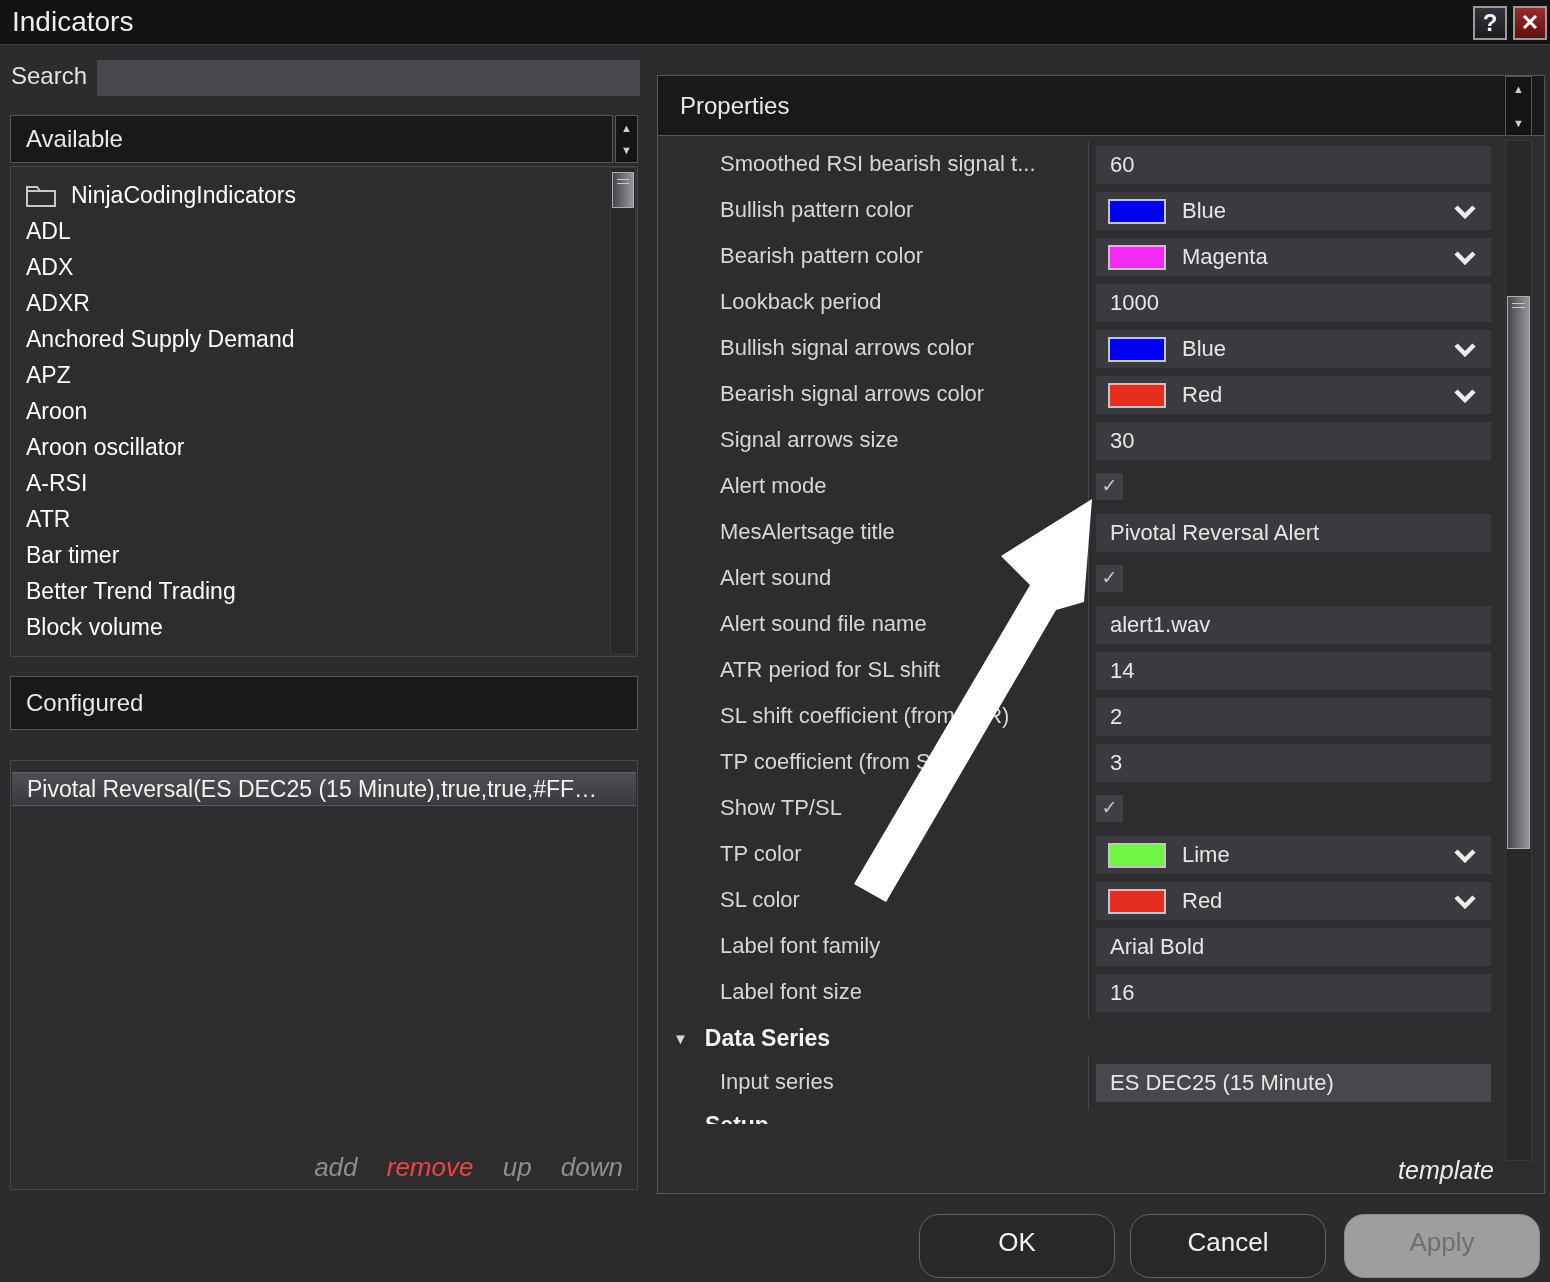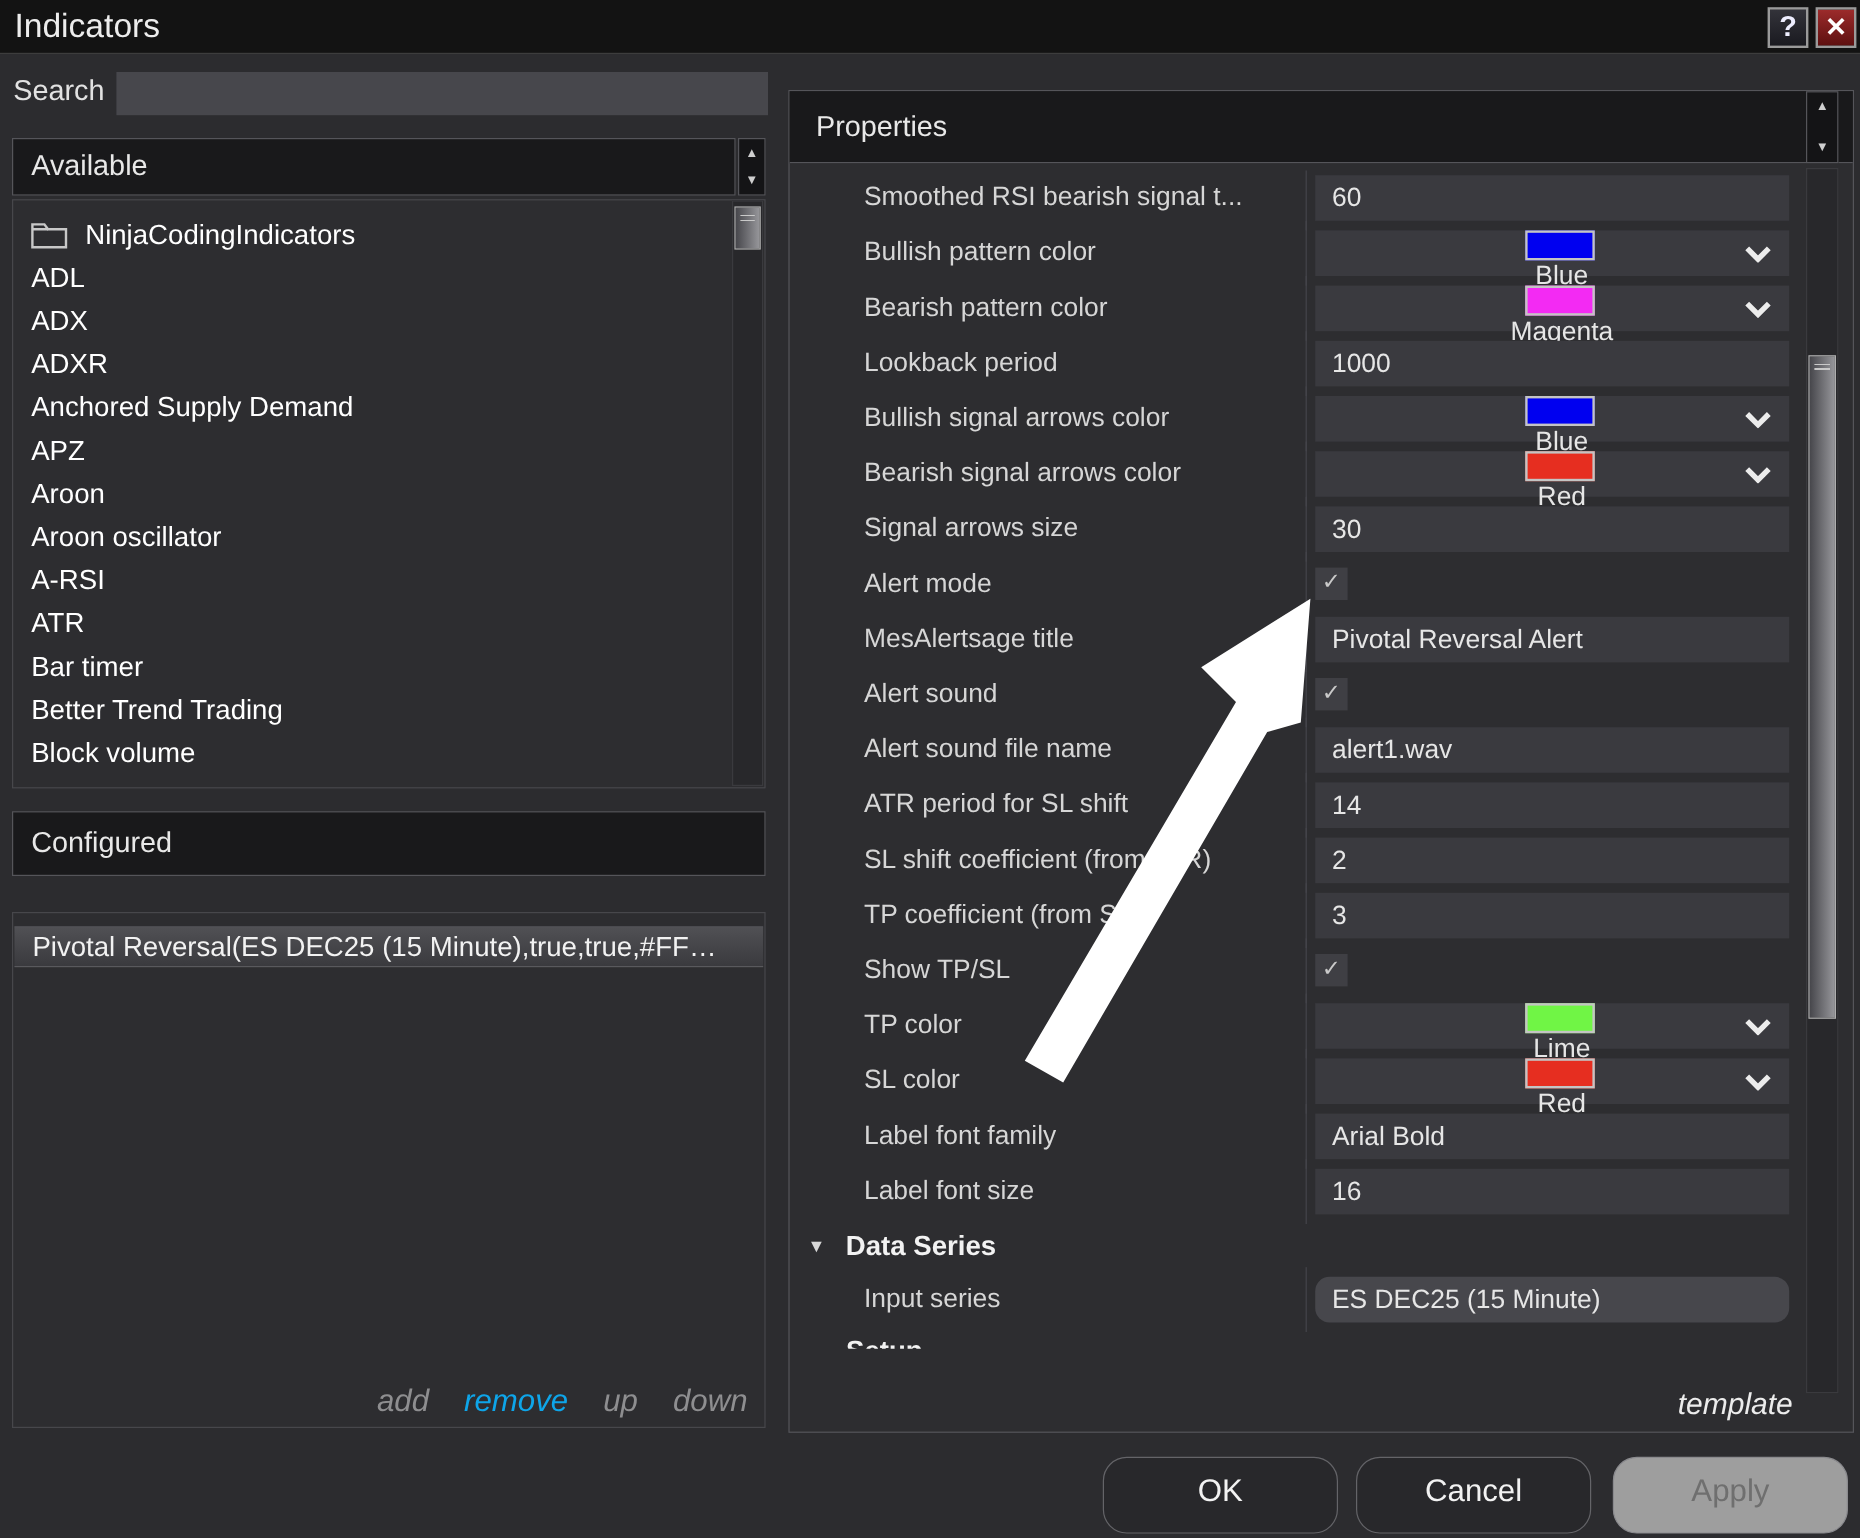--- a/index.html
+++ b/index.html
@@ -57,21 +57,21 @@
   .conf-head { left: 10px; top: 676px; width: 628px; height: 54px; }
   .conf-list { position: absolute; left: 10px; top: 760px; width: 628px; height: 430px;
                background: #2d2d30; border: 1px solid #47474b; }
   .citem { position: absolute; left: 1px; right: 1px; top: 11px; height: 34px; line-height: 33px;
            background: linear-gradient(#505054, #3a3a3e);
            border-top: 1px solid #616165; border-bottom: 1px solid #59595d;
            padding-left: 15px; font-size: 23px; color: #f2f2f2;
            white-space: nowrap; overflow: hidden; }
   .conf-actions { position: absolute; right: 14px; bottom: 6px; font-style: italic; font-size: 26px; }
   .conf-actions span { margin-left: 22px; color: #8e8e90; }
-  .conf-actions .active { color: #0ea5e9; }
+  .conf-actions .active { color: #ef4444; }
 
   
   .props { position: absolute; left: 657px; top: 75px; width: 888px; height: 1119px;
            background: #2d2d30; border: 1px solid #55555a; }
   .props-head { position: absolute; left: 0; top: 0; right: 0; height: 60px; background: #19191b;
                 border-bottom: 1px solid #55555a; }
   .props-head .ptxt { position: absolute; left: 22px; top: 50%; transform: translateY(-50%);
                       font-size: 24px; color: #e8e8e8; }
   .props-spin { right: 12px; top: 0; width: 27px; height: 60px; }
   .props-sb { right: 12px; top: 64px; width: 27px; height: 1021px; }
@@ -79,22 +79,22 @@
 
   .rows-wrap { position: absolute; left: 0; top: 66px; width: 845px; height: 982px; overflow: hidden; }
   .prow { position: relative; height: 46px; }
   .prow::before { content: ""; position: absolute; left: 430px; top: -4px; bottom: -4px; width: 1px;
                   background: #45454b; }
   .plabel { position: absolute; left: 62px; top: 0; height: 46px; line-height: 44px;
             font-size: 22px; color: #d6d6d6; white-space: nowrap; }
   .pval { position: absolute; left: 438px; top: 4px; width: 395px; height: 38px;
           background: #3a3a3f; }
   .pval.t { line-height: 38px; padding-left: 14px; font-size: 22px; color: #e6e6e6; }
-  .pval.lite { background: #47474c; border-radius: 12px; }
-  .pval.c { display: flex; align-items: center; flex-direction: column; }
+  .pval.lite { background: #47474c; }
+  .pval.c { display: flex; align-items: center; }
   .swatch { width: 58px; height: 25px; margin-left: 12px; border: 2px solid #c4c4c4; flex: none; }
   .cname { margin-left: 16px; font-size: 22px; color: #e6e6e6; }
   .chev { position: absolute; right: 14px; top: 13px; width: 24px; height: 14px; }
   .chev polyline { fill: none; stroke: #ececec; stroke-width: 4.5; }
   .pcheck { position: absolute; left: 438px; top: 9px; width: 27px; height: 27px; background: #3f3f44;
             text-align: center; line-height: 26px; font-size: 19px; color: #c9c9c9; }
 
   .grp { position: relative; height: 44px; display: flex; align-items: center; }
   .grp .tri { font-size: 15px; color: #d8d8d8; margin-left: 15px; }
   .grp .gtxt { font-weight: bold; font-size: 23px; color: #f2f2f2; margin-left: 17px; }

